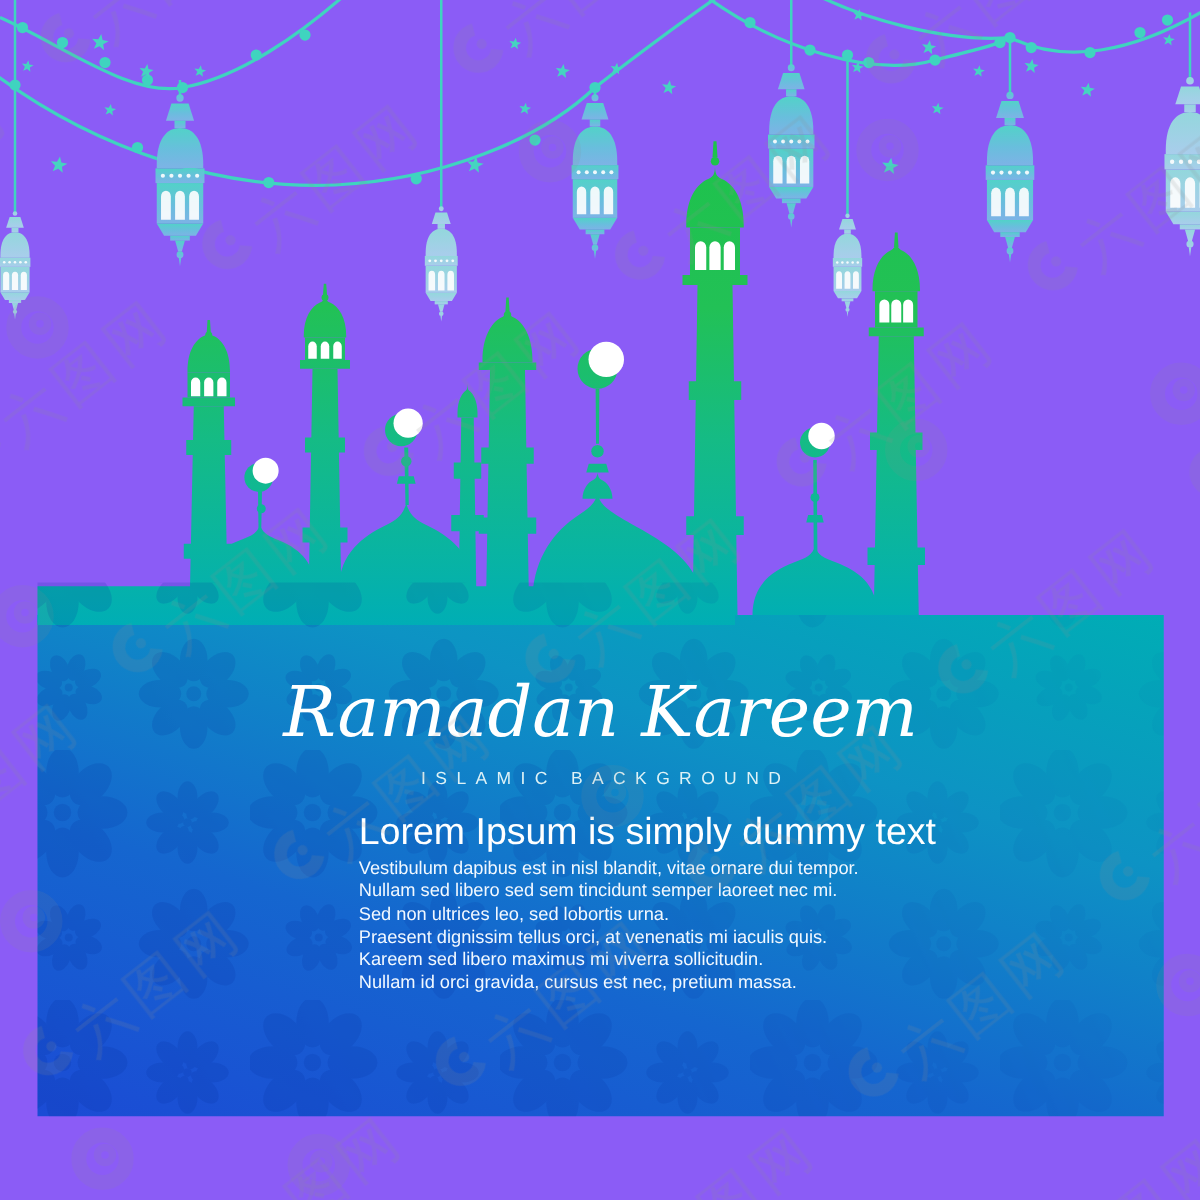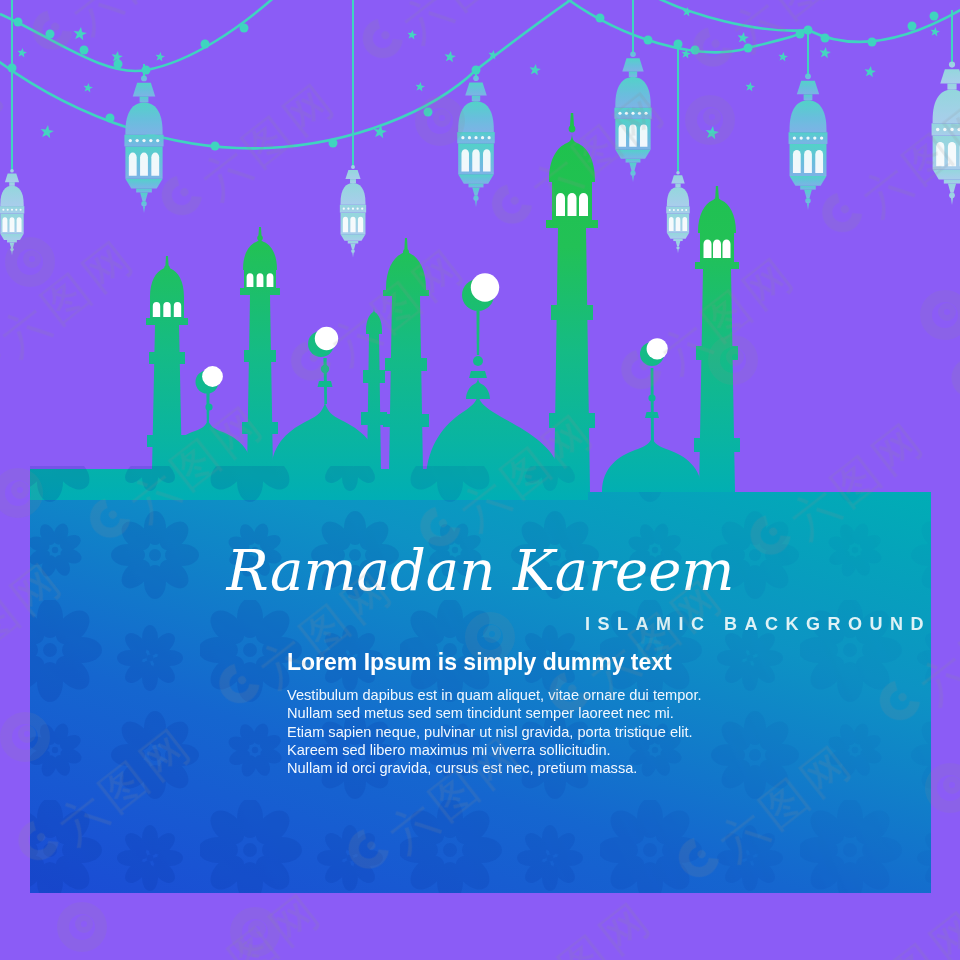--- a/index.html
+++ b/index.html
@@ -9,24 +9,24 @@
   #garland-layer{z-index:1;}
   .panel{position:absolute;left:30px;top:492px;width:901px;height:401px;z-index:2;
          background:linear-gradient(197deg,#00adb5 0%,#0d93c4 30%,#1566cf 65%,#1b4bd5 100%);}
   #mosque-layer{z-index:3;}
   #flower-layer{z-index:4;}
   .panel-text{position:absolute;left:30px;top:492px;width:901px;height:401px;z-index:6;color:#fff;}
   #watermark-layer{z-index:7;pointer-events:none;}
   .ptitle{position:absolute;left:0;top:42px;width:100%;text-align:center;
           font-family:"DejaVu Serif",serif;font-style:italic;font-size:56px;line-height:74px;
           color:#ffffff;white-space:nowrap;}
-  .psub{position:absolute;left:0;top:122px;width:100%;text-align:right;
-        font-size:18px;font-weight:700;letter-spacing:7.5px;padding-left:8px;box-sizing:border-box;
+  .psub{position:absolute;left:0;top:122px;width:100%;text-align:center;
+        font-size:14px;font-weight:400;letter-spacing:7.5px;padding-left:8px;box-sizing:border-box;
         color:#def2f6;white-space:nowrap;}
-  .phead{position:absolute;left:257px;top:157px;font-size:23px;font-weight:700;
+  .phead{position:absolute;left:257px;top:157px;font-size:30px;font-weight:400;
          color:#ffffff;white-space:nowrap;text-align:center;}
   .pbody{position:absolute;left:257px;top:194px;font-size:14.6px;line-height:18.3px;
          color:#f1f8ff;}
   .bline{white-space:nowrap;}
 </style>
 </head>
 <body>
 
 <div class="poster">
 
@@ -316,23 +316,24 @@
       <rect x="30" y="466" width="558" height="427" fill="url(#fp)"></rect>
       <rect x="588" y="492" width="343" height="401" fill="url(#fp)"></rect>
     </g>
   </svg>
 
   <div class="panel-text">
     <div class="ptitle">Ramadan Kareem</div>
     <div class="psub">ISLAMIC BACKGROUND</div>
     <div class="phead">Lorem Ipsum is simply dummy text</div>
     <div class="pbody">
-      <div class="bline">Vestibulum dapibus est in quam aliquet, vitae ornare dui tempor.</div>
-      <div class="bline">Nullam sed metus sed sem tincidunt semper laoreet nec mi.</div>
-      <div class="bline">Etiam sapien neque, pulvinar ut nisl gravida, porta tristique elit.</div>
+      <div class="bline">Vestibulum dapibus est in nisl blandit, vitae ornare dui tempor.</div>
+      <div class="bline">Nullam sed libero sed sem tincidunt semper laoreet nec mi.</div>
+      <div class="bline">Sed non ultrices leo, sed lobortis urna.</div>
+      <div class="bline">Praesent dignissim tellus orci, at venenatis mi iaculis quis.</div>
       <div class="bline">Kareem sed libero maximus mi viverra sollicitudin.</div>
       <div class="bline">Nullam id orci gravida, cursus est nec, pretium massa.</div>
     </div>
   </div>
 
   <svg class="layer" id="watermark-layer" viewBox="0 0 960 960">
     <defs>
       <pattern id="wmp" width="255" height="210" patternUnits="userSpaceOnUse" patternTransform="rotate(-38)">
         <g fill="#8d8d8d">
           <path d="M34,66 a15,15 0 1 1 -5,-24" fill="none" stroke="#8d8d8d" stroke-width="10"></path>

